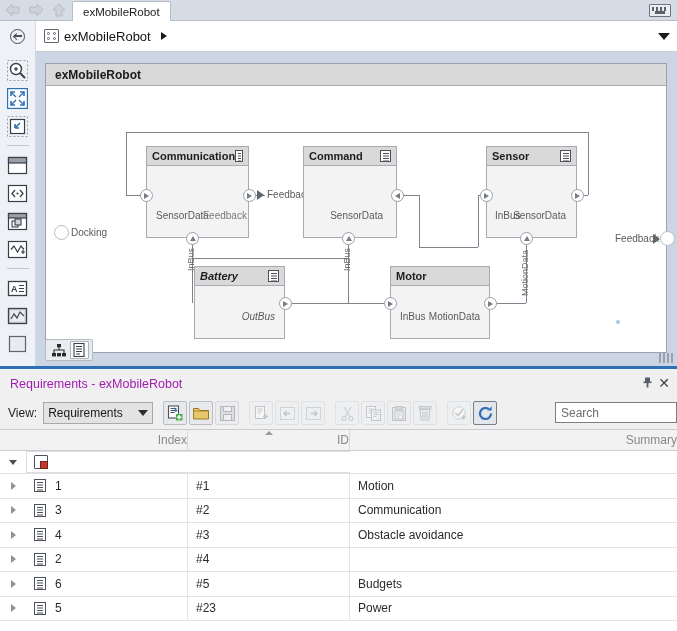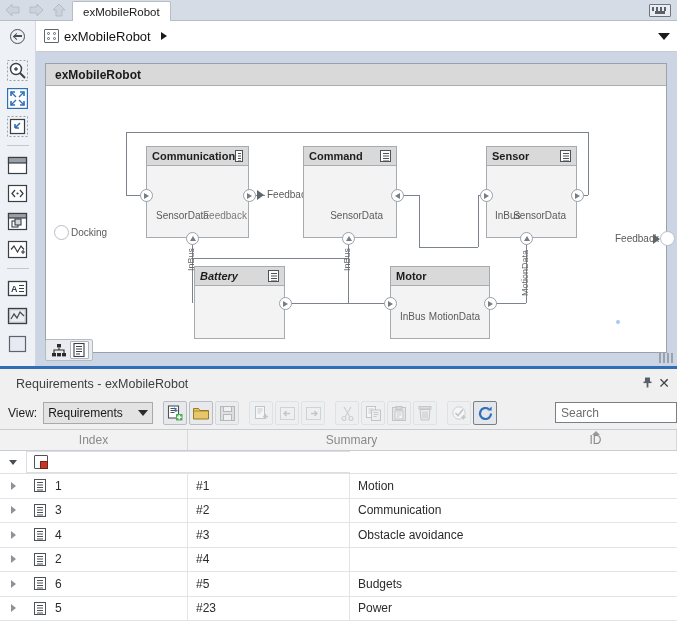--- a/index.html
+++ b/index.html
@@ -191,21 +191,21 @@
     position: absolute; right: 4px; bottom: 3px; width: 14px; height: 10px;
     background: repeating-linear-gradient(to right, #9aa3ad 0 2px, transparent 2px 4px);
   }
 
   
   .reqpane {
     position: absolute; left: 0; top: 366px; width: 677px; height: 265px;
     background: #f0f0f0; border-top: 3px solid #2f6fb5;
   }
   .req-title {
-    position: absolute; left: 10px; top: 8px; font-size: 12.5px; color: #404040; margin-left: 6px;
+    position: absolute; left: 10px; top: 8px; font-size: 12.5px; color: #a21caf;
   }
   .pin-ic { position: absolute; right: 24px; top: 8px; width: 11px; height: 13px; }
   .close-ic { position: absolute; right: 7px; top: 8px; font-size: 14px; color: #444; line-height: 13px; }
 
   .req-toolbar {
     position: absolute; left: 0; top: 28px; width: 677px; height: 32px;
     display: flex; align-items: center; padding-left: 8px;
   }
   .viewlabel { font-size: 12px; color: #1d1d1d; margin-right: 6px; }
   .viewselect {
@@ -231,21 +231,21 @@
     font-size: 12px; color: #6e6e6e;
   }
 
   
   .tbl { position: absolute; left: 0; top: 60px; width: 677px; height: 205px; background: #fff; }
   .thead {
     display: flex; height: 22px; background: #f2f2f2;
     border-top: 1px solid #c9ccd0; border-bottom: 1px solid #c9ccd0;
   }
   .th {
-    display: flex; align-items: center; justify-content: center;
+    display: flex; align-items: center; justify-content: flex-end;
     font-size: 12px; color: #8a8a8a; position: relative;
     border-right: 1px solid #d7dadd;
   }
   .th .sortcaret {
     position: absolute; top: 1px; left: 50%; transform: translateX(-50%);
     width: 0; height: 0; border-left: 4px solid transparent; border-right: 4px solid transparent;
     border-bottom: 4px solid #9a9a9a;
   }
   .th.c1 { width: 188px; }
   .th.c2 { width: 162px; }
@@ -533,20 +533,23 @@
         </div>
         <div class="port" style="left:474px; top:146px;">
           <span class="tri up"></span>
         </div>
         <div class="vlabel" style="left:474px; top:210px;">MotionData</div>
 
         <div class="blk" style="left:148px; top:180px; width:91px; height:73px;font-style:italic;">
           <div class="blk-hd">
             <span>Battery</span>
             <span class="hd-ic"></span>
+          </div>
+          <div class="blk-body" style="height:52px;">
+            <div class="plabel" style="right:9px; top:25px;">OutBus</div>
           </div>
         </div>
         <div class="port" style="left:233px; top:211px;">
           <span class="tri"></span>
         </div>
 
         <div class="blk" style="left:344px; top:180px; width:100px; height:73px;">
           <div class="blk-hd">
             <span>Motor</span>
           </div>
@@ -704,27 +707,27 @@
     <div class="searchbox">
       <span>Search</span>
     </div>
 
     <div class="tbl">
 
       <div class="thead">
         <div class="th c1">
           <span>Index</span>
         </div>
-        <div class="th c3">
-          <span>Summary</span>
-        </div>
         <div class="th c2">
           <span class="sortcaret"></span>
           <span>ID</span>
         </div>
+        <div class="th c3">
+          <span>Summary</span>
+        </div>
       </div>
 
       <div class="grprow">
         <div class="twisty">
           <span class="chev-down"></span>
         </div>
         <div class="grp-cell">
           <span class="setgrp-ic"></span>
         </div>
       </div>

